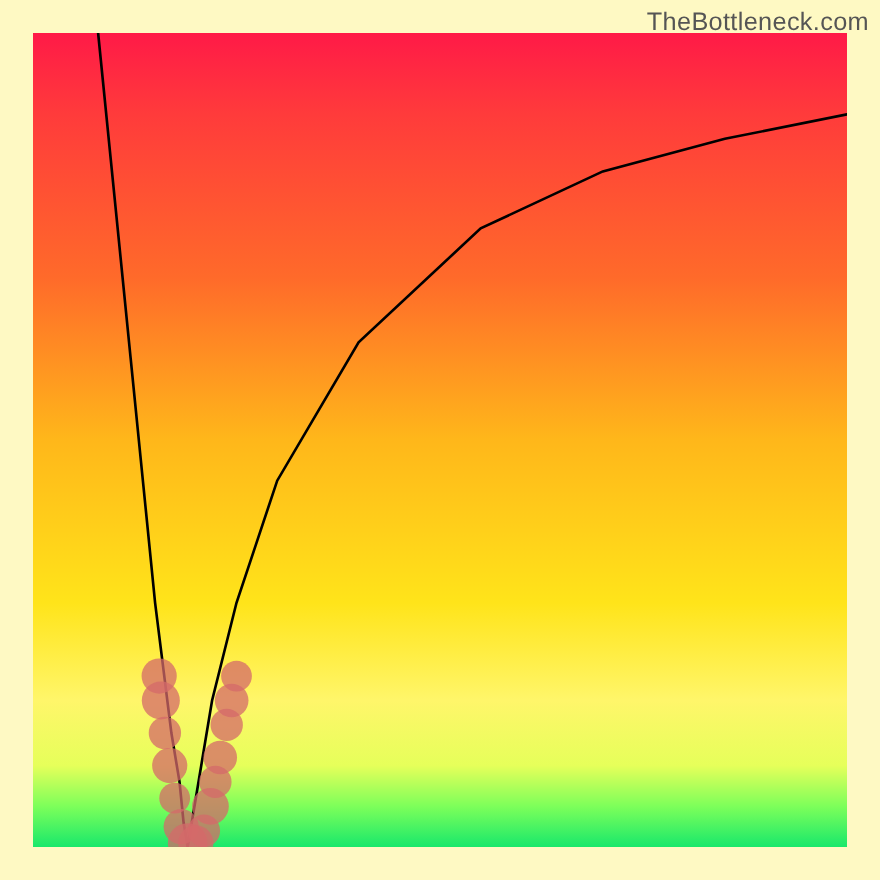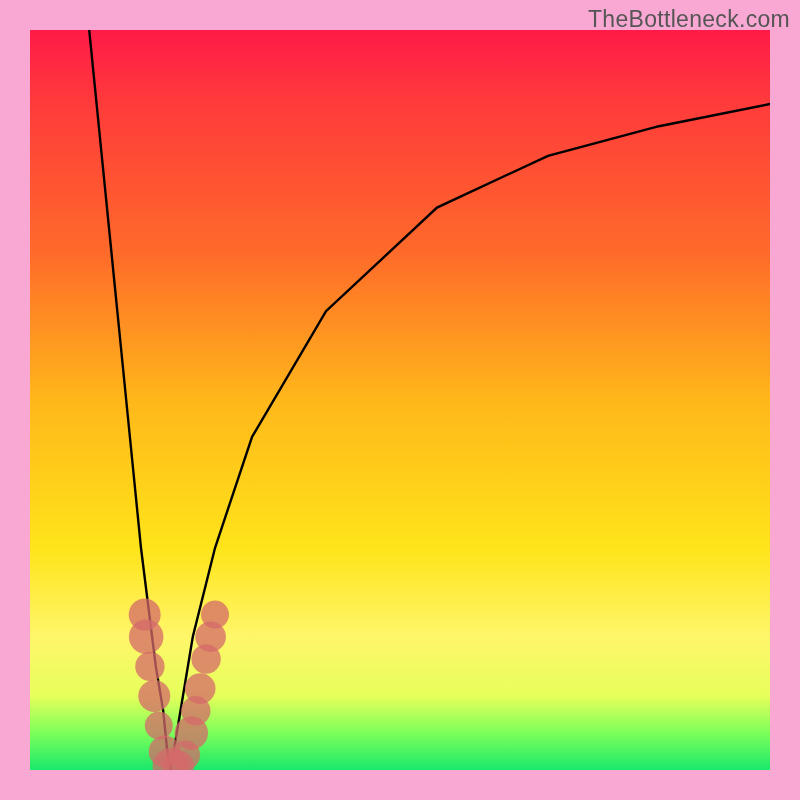--- a/index.html
+++ b/index.html
@@ -10,21 +10,21 @@
     overflow: hidden;
     background: #000;
     font-family: Arial, Helvetica, sans-serif;
   }
   .frame {
     position: absolute;
     left: 0;
     top: 0;
     width: 800px;
     height: 800px;
-    background: #f9a8d4;
+    background: #fef9c3;
   }
   .plot {
     position: absolute;
     left: 30px;
     top: 30px;
     width: 740px;
     height: 740px;
     
     background: linear-gradient(
       to bottom,

